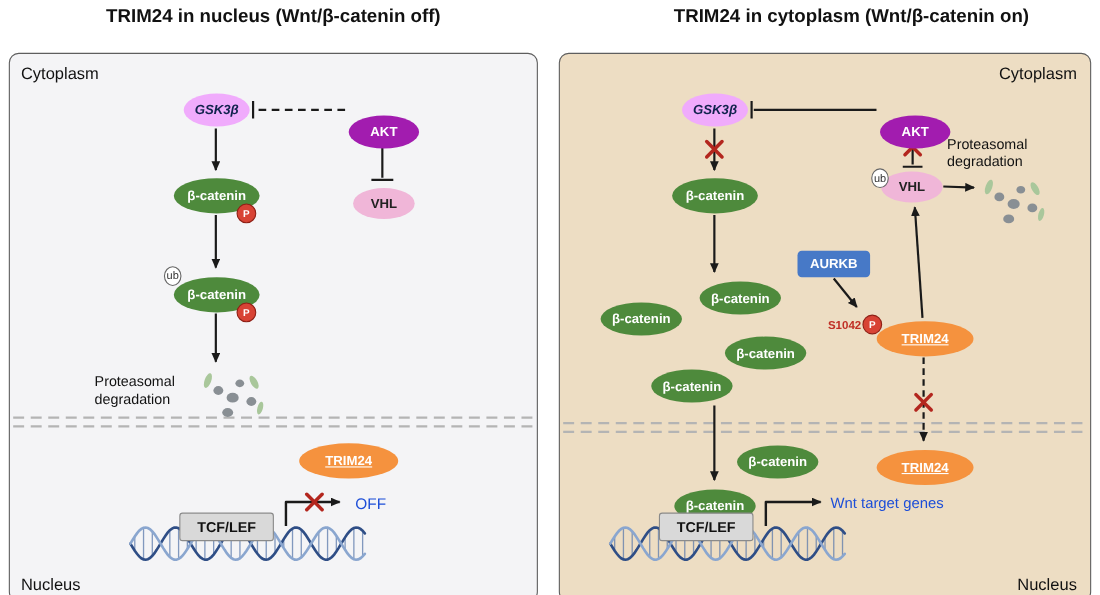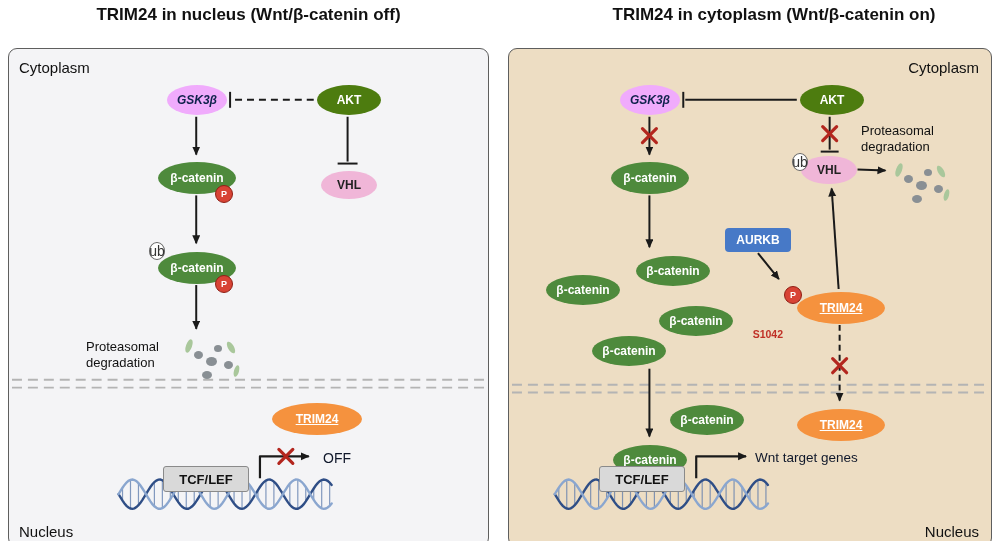--- a/index.html
+++ b/index.html
@@ -10,37 +10,37 @@
            text-align:center; }
   .panel { position:absolute; top:48px; height:499px; border:1.5px solid #5e5e5e;
            border-radius:9px; }
   .panel-left  { left:8px;   width:481px; background:#f4f4f6; }
   .panel-right { left:508px; width:484px; background:#edddc3; }
   svg.overlay { position:absolute; left:0; top:0; width:100%; height:100%; display:block; }
   .corner { position:absolute; font-size:15px; color:#111; }
   .node { position:absolute; display:flex; align-items:center; justify-content:center;
           border-radius:50%; font-size:12px; font-weight:bold; line-height:1; }
   .lblue  { background:#f0abfc; color:#10224d;font-style:italic; }
-  .blue   { background:#4d7c0f; color:#ffffff; }
+  .blue   { background:#a21caf; color:#ffffff;margin-top:20px; }
   .pink   { background:#f0b6d8; color:#222222; }
   .green  { background:#4e8a3c; color:#ffffff; }
   .orange { background:#f5923e; color:#ffffff;text-decoration:underline; }
   .aurkb  { background:#4779c7; color:#ffffff; border-radius:4px; }
   .tcf    { background:#d9d9d9; color:#111111; border:1.5px solid #8a8a8a;
             border-radius:3px; font-size:13px; }
   .pcirc  { position:absolute; width:18px; height:18px; border-radius:50%;
             background:#d84335; border:1px solid #8f1f15; color:#ffffff;
             font-size:9px; font-weight:bold; display:flex; align-items:center;
             justify-content:center; }
   .ubcirc { position:absolute; width:16px; height:18px; border-radius:50%;
             background:#ffffff; border:1px solid #666; color:#333;
-            font-size:14px; display:flex; align-items:center; justify-content:center; }
+            font-size:10px; display:flex; align-items:center; justify-content:center; }
   .lbl    { position:absolute; font-size:13px; color:#111; text-align:left; line-height:1.25; }
-  .s1042  { position:absolute; font-size:10.5px; font-weight:bold; color:#c03026; text-align:right;margin-top:38px; }
-  .flow   { position:absolute; font-size:13.5px; color:#0f172a; height:18px; line-height:18px;text-align:right; }
+  .s1042  { position:absolute; font-size:10.5px; font-weight:bold; color:#c03026; text-align:right; }
+  .flow   { position:absolute; font-size:13.5px; color:#1d4ed8; height:18px; line-height:18px;text-align:right; }
   .debris { position:absolute; }
   .blob   { position:absolute; border-radius:50%; display:block; }
   .bgray  { background:#898f94; }
   .bgreen { background:#a9c79b; }
 </style>
 </head>
 <body>
 
 <div class="title" style="left:8px;width:481px">TRIM24 in nucleus (Wnt/β-catenin off)</div>
 <div class="title" style="left:532px;width:484px">TRIM24 in cytoplasm (Wnt/β-catenin on)</div>

